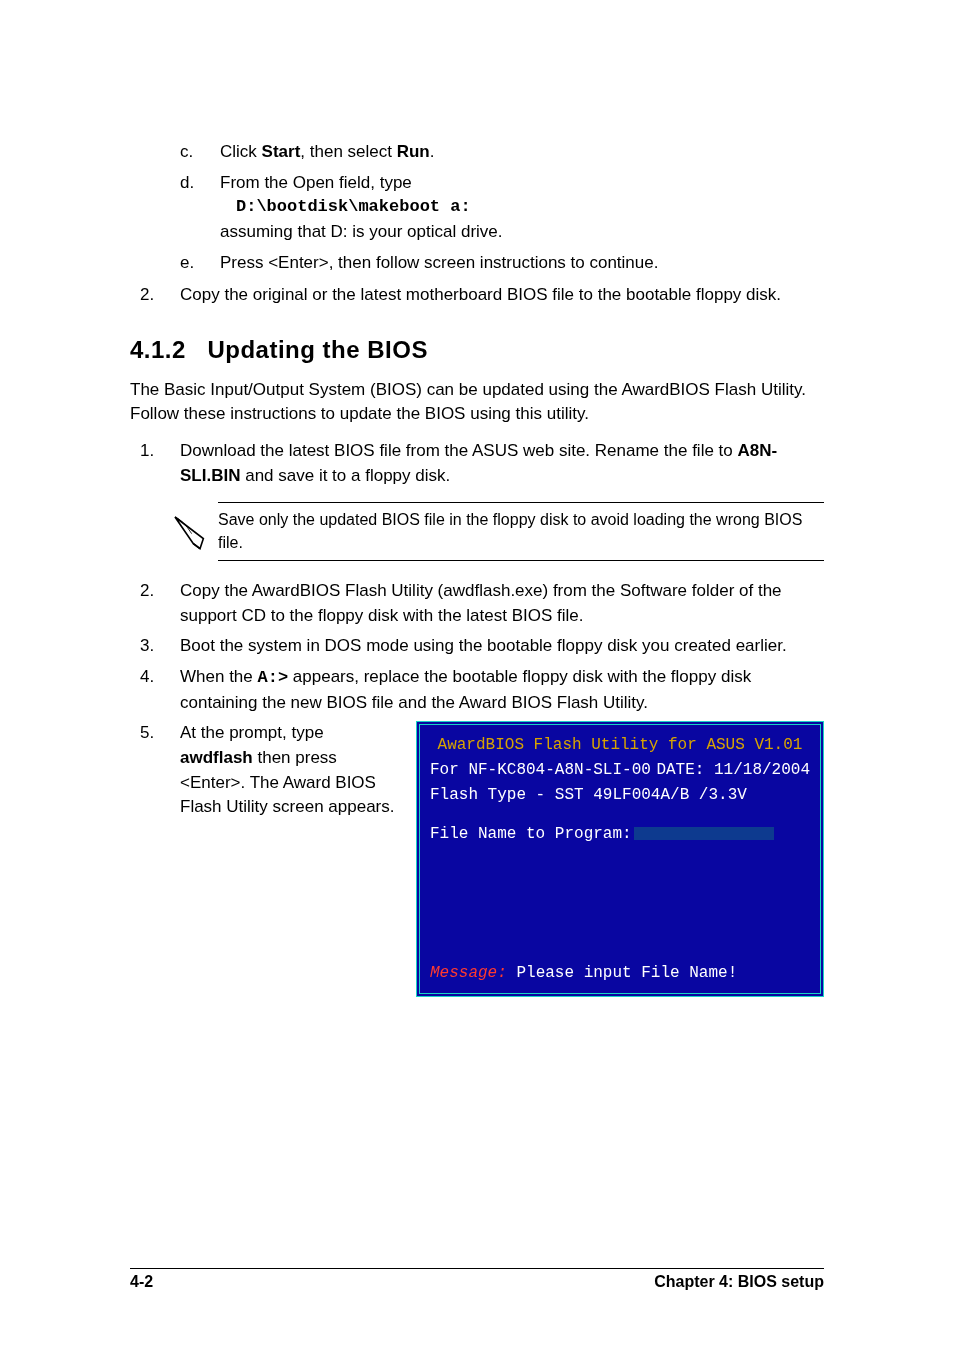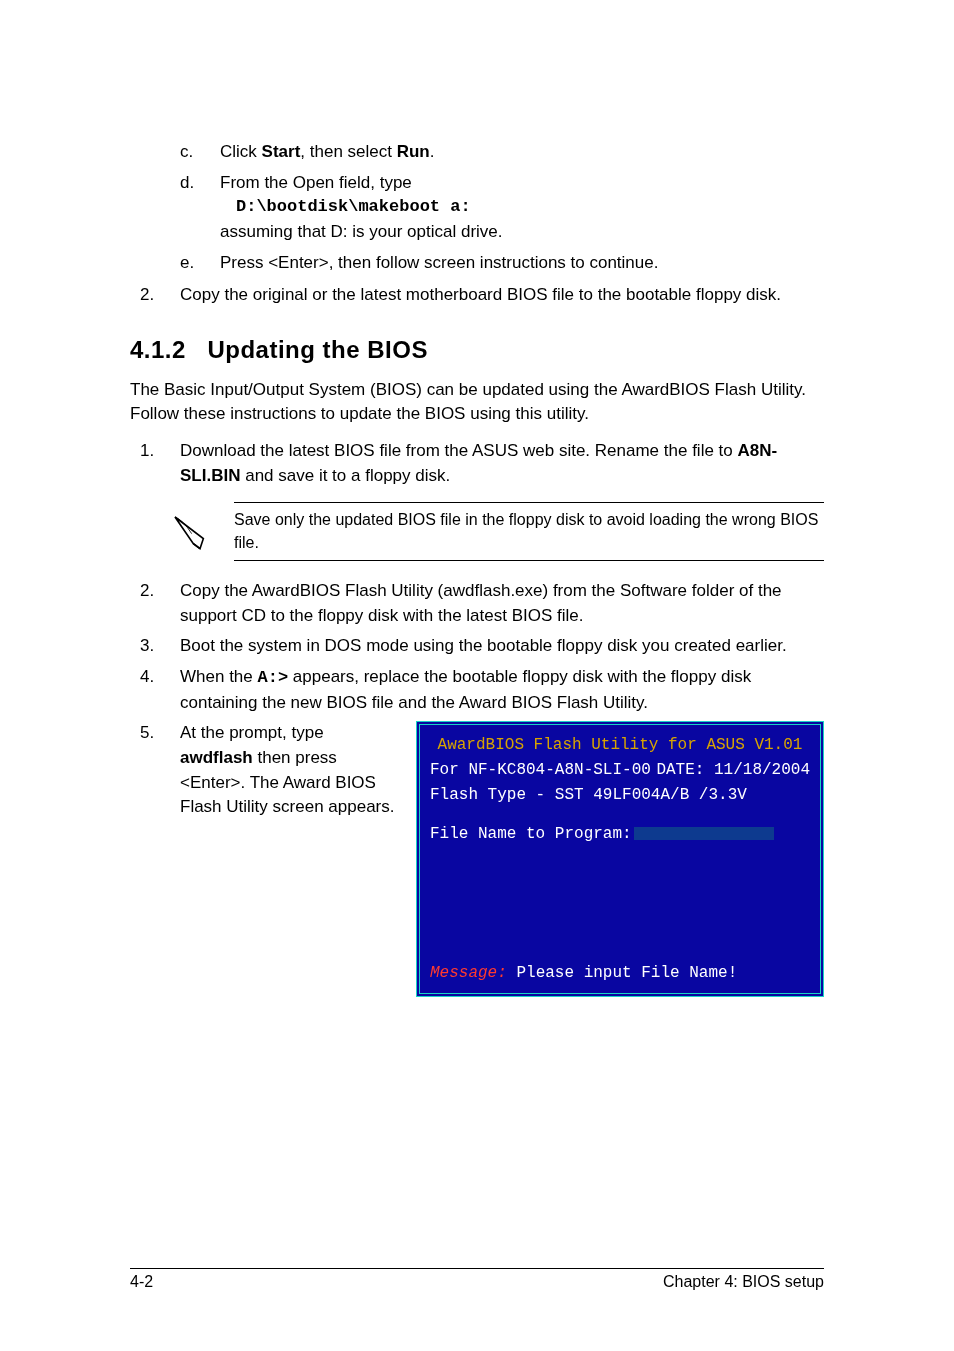--- a/index.html
+++ b/index.html
@@ -27,21 +27,21 @@
     font-size: 24px;
     font-weight: 900;
     margin: 28px 0 14px 0;
     letter-spacing: 0.5px;
   }
   .para { font-size: 17px; line-height: 1.45; margin-bottom: 12px; }
   .note-wrap {
     display: flex;
     align-items: center;
     margin: 14px 0 18px 40px;
-    gap: 24px;
+    gap: 8px;
   }
   .note-icon { width: 40px; height: 40px; flex-shrink: 0; }
   .note-text {
     flex: 1;
     border-top: 1px solid #000;
     border-bottom: 1px solid #000;
     padding: 6px 0;
     font-size: 16px;
     line-height: 1.4;
   }
@@ -77,21 +77,21 @@
     bottom: 8px;
     left: 10px;
     right: 10px;
     color: #fff;
   }
   .dos-msg .label { color: #ff3a2f; font-style: italic; }
   .footer {
     display: flex;
     justify-content: space-between;
     font-size: 16px;
-    font-weight: 400;
+    font-weight: 700;
     border-top: 1px solid #000;
     padding-top: 4px;
     margin-top: auto;
   }
 </style>
 </head>
 <body>
 
 <div class="content">
 

